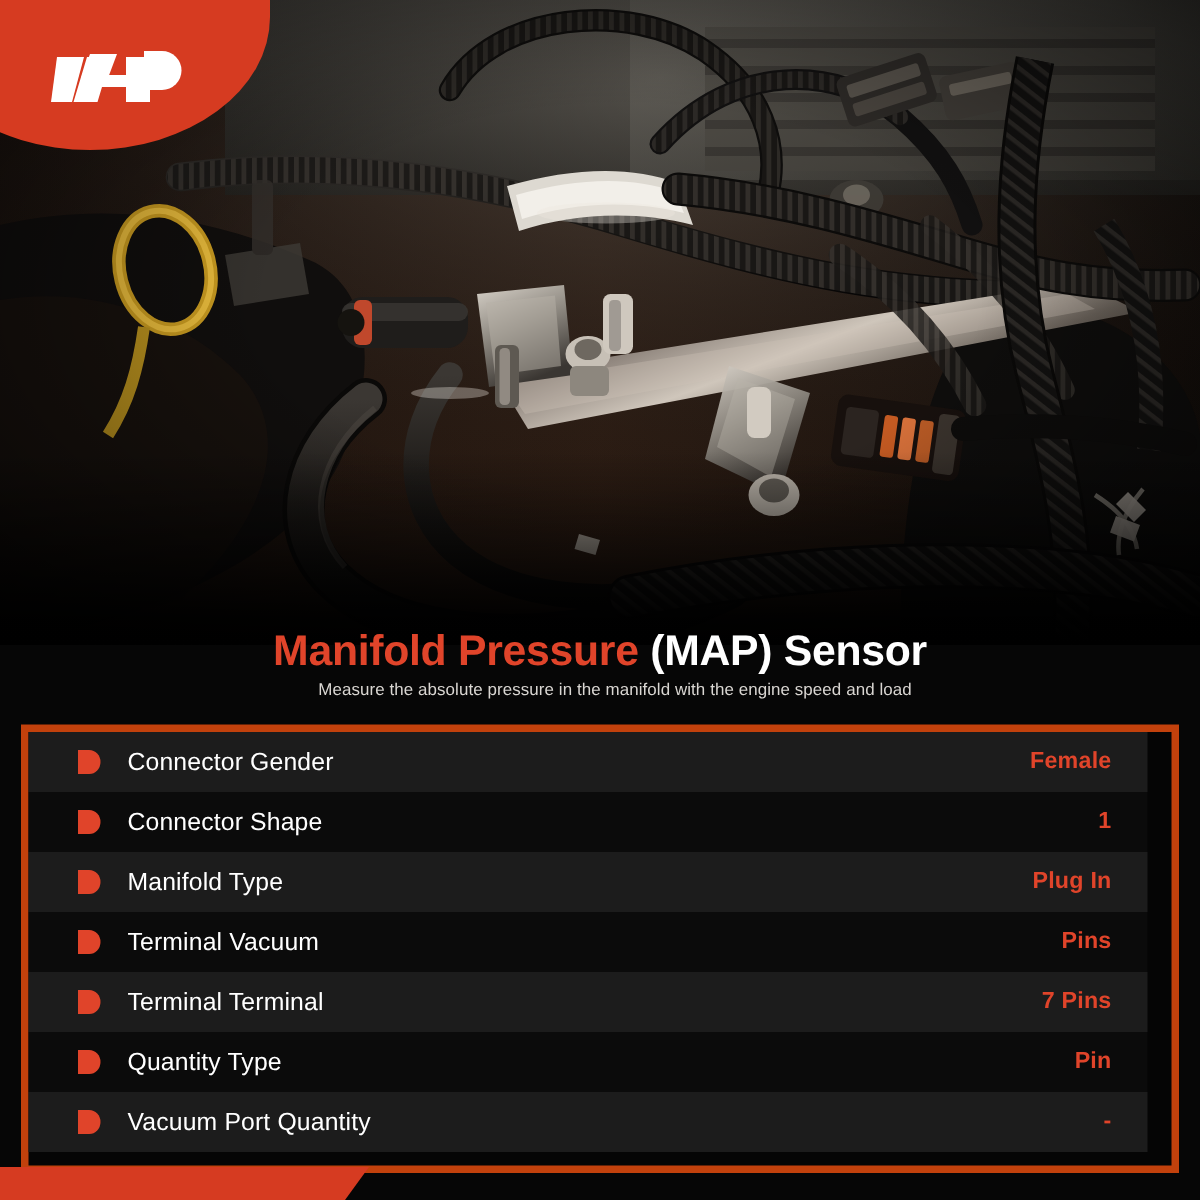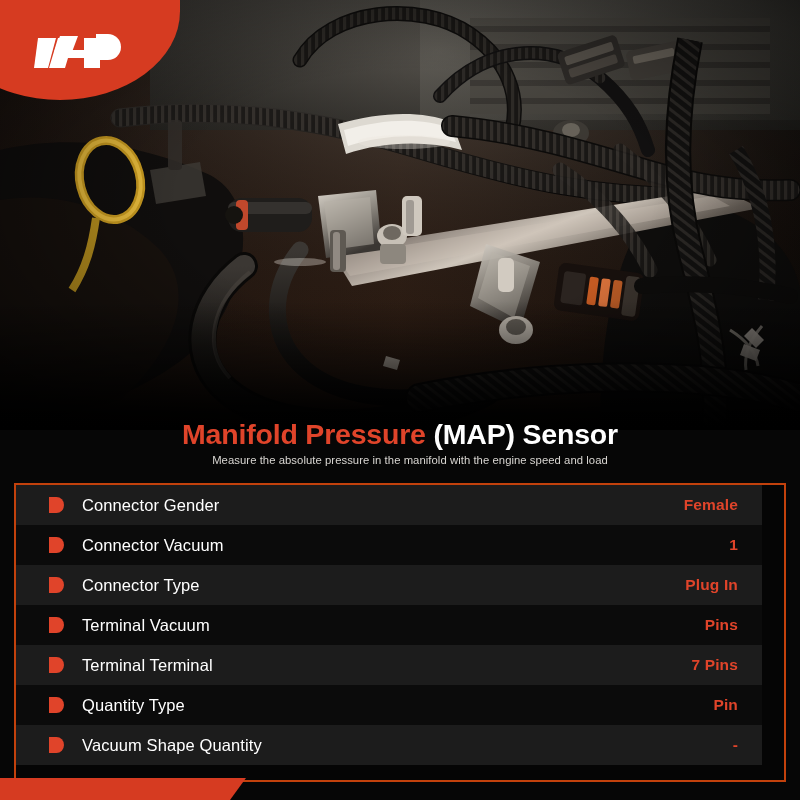--- a/index.html
+++ b/index.html
@@ -24,21 +24,21 @@
 
   
   #title-block { position:absolute; left:0; top:418px; width:800px; height:62px; text-align:center; }
   #title { font-size:28.5px; font-weight:bold; letter-spacing:-.2px; line-height:1.15; white-space:nowrap; }
   #title .red { color:#e0442a; }
   #title .white { color:#ffffff; }
   #subtitle { margin-top:3px; font-size:11.3px; color:#d9d6d2; letter-spacing:.05px; font-weight:400;padding-left:20px; }
 
   
   #spec-card { position:absolute; left:14px; top:483px; width:772px; height:299px;
-     border:2px solid #c2410c; background:#050505; }
+     border:5px solid #c2410c; background:#050505; }
   #spec-list { position:absolute; left:0; top:0; width:772px; }
 
   .spec-row { position:relative; height:40px; display:flex; align-items:center; width:746px; }
   .spec-row.odd  { background:#1c1c1c; }
   .spec-row.even { background:#0b0b0b; }
 
   .bullet { width:15px; height:16px; margin-left:33px; flex:0 0 auto;
      background:#e0442a; border-radius:0 50% 50% 0 / 0 50% 50% 0; }
   .spec-label { margin-left:18px; font-size:16.5px; color:#ffffff; font-weight:400; letter-spacing:.1px; }
   .spec-value { margin-left:auto; margin-right:24px; font-size:15.5px; color:#e0442a; font-weight:bold; letter-spacing:.15px; }
@@ -277,46 +277,46 @@
 
   <div id="spec-card">
     <div id="spec-list">
         <div class="spec-row odd">
           <span class="bullet"></span>
           <span class="spec-label">Connector Gender</span>
           <span class="spec-value">Female</span>
         </div>
         <div class="spec-row even">
           <span class="bullet"></span>
-          <span class="spec-label">Connector Vacuum</span>
+          <span class="spec-label">Connector Shape</span>
           <span class="spec-value">1</span>
         </div>
         <div class="spec-row odd">
           <span class="bullet"></span>
-          <span class="spec-label">Connector Type</span>
+          <span class="spec-label">Manifold Type</span>
           <span class="spec-value">Plug In</span>
         </div>
         <div class="spec-row even">
           <span class="bullet"></span>
           <span class="spec-label">Terminal Vacuum</span>
           <span class="spec-value">Pins</span>
         </div>
         <div class="spec-row odd">
           <span class="bullet"></span>
           <span class="spec-label">Terminal Terminal</span>
           <span class="spec-value">7 Pins</span>
         </div>
         <div class="spec-row even">
           <span class="bullet"></span>
           <span class="spec-label">Quantity Type</span>
           <span class="spec-value">Pin</span>
         </div>
         <div class="spec-row odd">
           <span class="bullet"></span>
-          <span class="spec-label">Vacuum Shape Quantity</span>
+          <span class="spec-label">Vacuum Port Quantity</span>
           <span class="spec-value">-</span>
         </div>
       </div>
   </div>
 
   <div id="bottom-wedge"></div>
 
 </div>
 
 </body></html>

